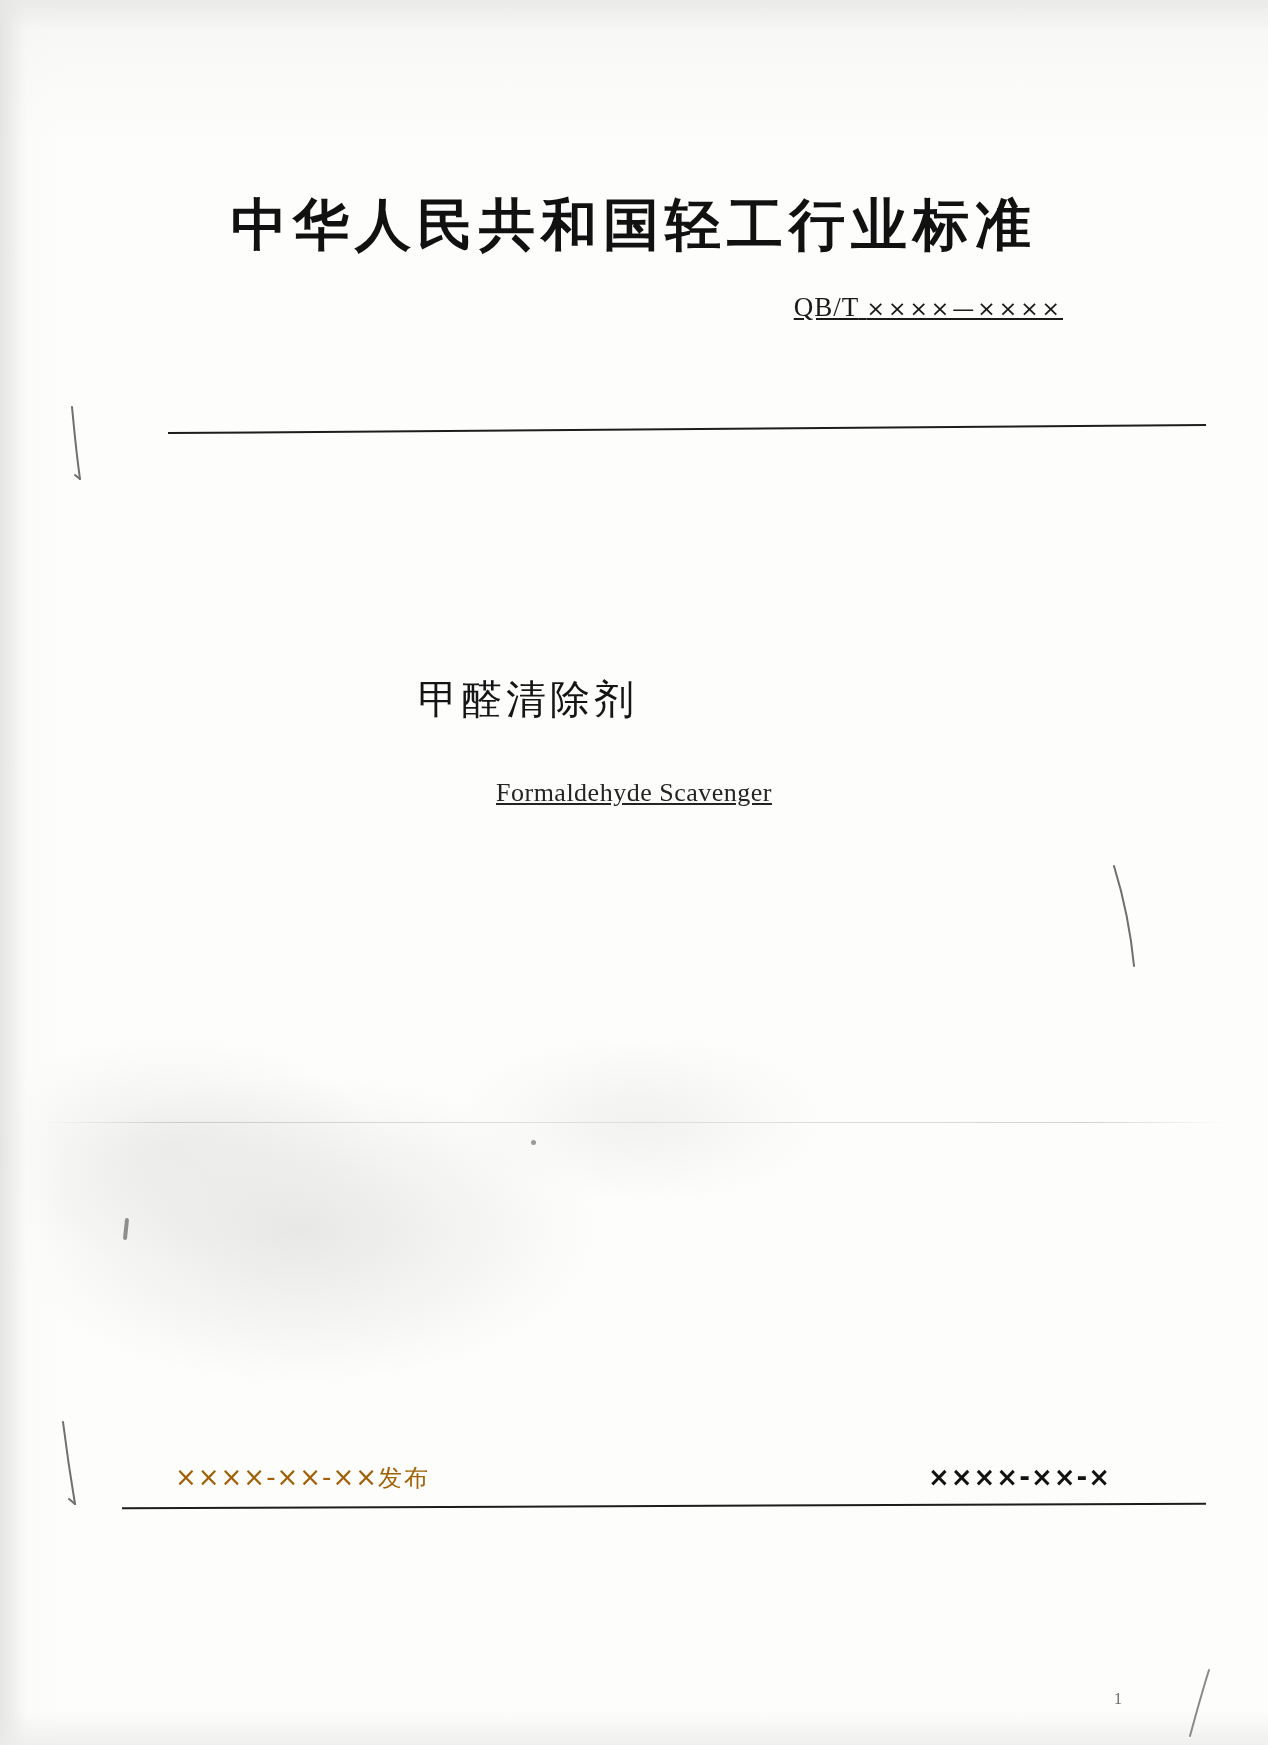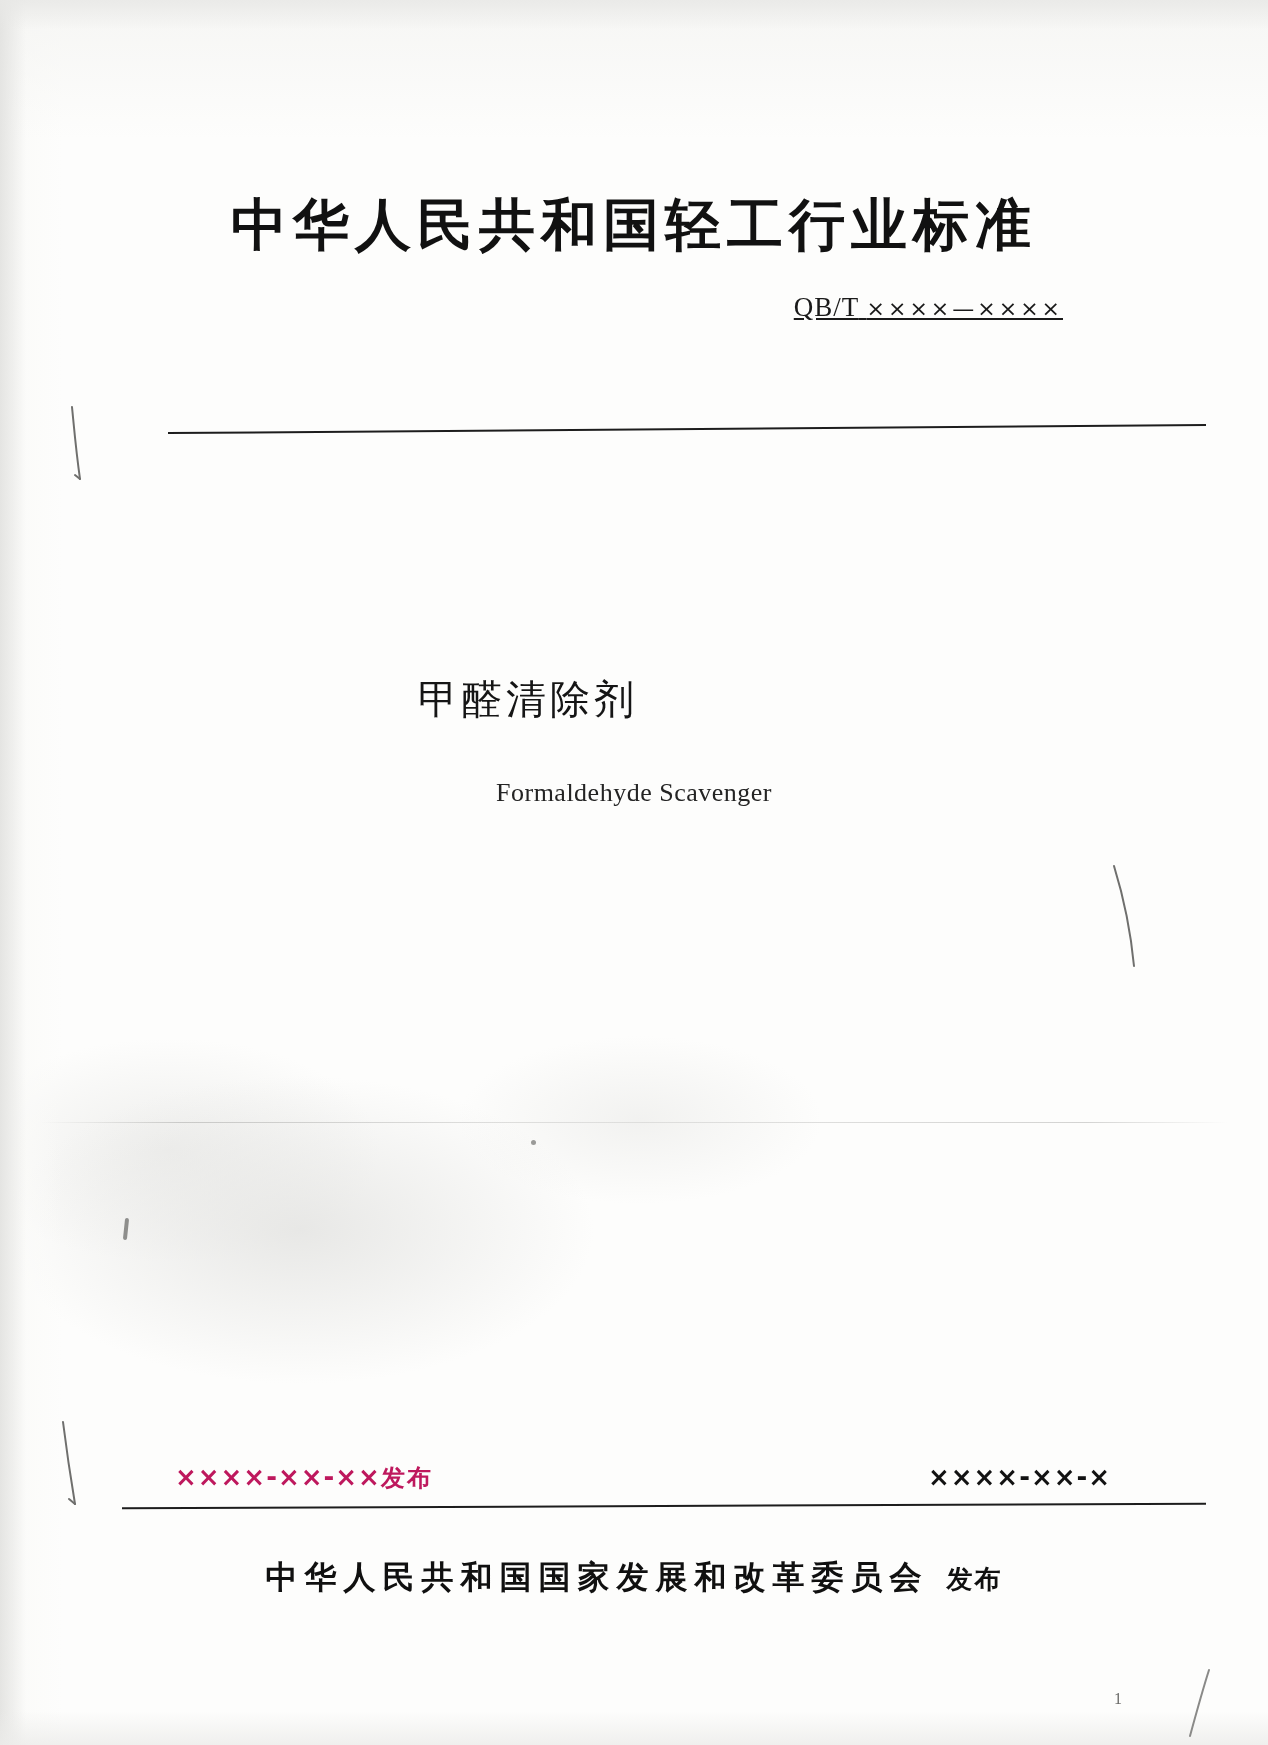--- a/index.html
+++ b/index.html
@@ -95,40 +95,41 @@
   .doc-title-en {
     position: absolute;
     top: 778px;
     left: 0;
     width: 1268px;
     text-align: center;
     font-family: "Liberation Serif", serif;
     font-size: 26px;
     color: #242424;
     letter-spacing: 0.5px;
+    text-decoration: underline;
   }
 
   .rule-bottom {
     position: absolute;
     left: 122px;
     right: 62px;
     top: 1505px;
     height: 0;
     border-top: 2px solid #1d1d1d;
     transform: rotate(-0.25deg);
   }
 
   .issue-date {
     position: absolute;
     top: 1462px;
     left: 175px;
     font-family: "DejaVu Sans", sans-serif;
     font-size: 26px;
-    font-weight: 700;
-    color: #be185d;
+    font-weight: 400;
+    color: #a16207;
     letter-spacing: 1px;
     white-space: nowrap;
   }
   .issue-date .label {
     font-size: 24px;
     letter-spacing: 2px;
   }
   .impl-date {
     position: absolute;
     top: 1462px;
@@ -261,24 +262,20 @@
   <div class="fold-line"></div>
 
   <div class="rule-bottom"></div>
 
   <div class="issue-date">
     <span>××××-××-××</span><span class="label">发布</span>
   </div>
 
   <div class="impl-date">××××-××-×</div>
 
-  <div class="issuer">
-    <span>中华人民共和国国家发展和改革委员会</span>
-    <span class="issuer-verb">发布</span>
-  </div>
 
   <svg class="mark mark-left-top" viewBox="0 0 20 80">
     <path d="M4 2 C6 22, 8 46, 12 74" stroke="#6f6f6d" stroke-width="2" fill="none" stroke-linecap="round"></path>
     <path d="M12 74 L7 70" stroke="#6f6f6d" stroke-width="2" fill="none" stroke-linecap="round"></path>
   </svg>
 
   <svg class="mark mark-right-mid" viewBox="0 0 30 110">
     <path d="M6 4 C14 30, 22 62, 26 104" stroke="#6f6f6d" stroke-width="2" fill="none" stroke-linecap="round"></path>
   </svg>
 

